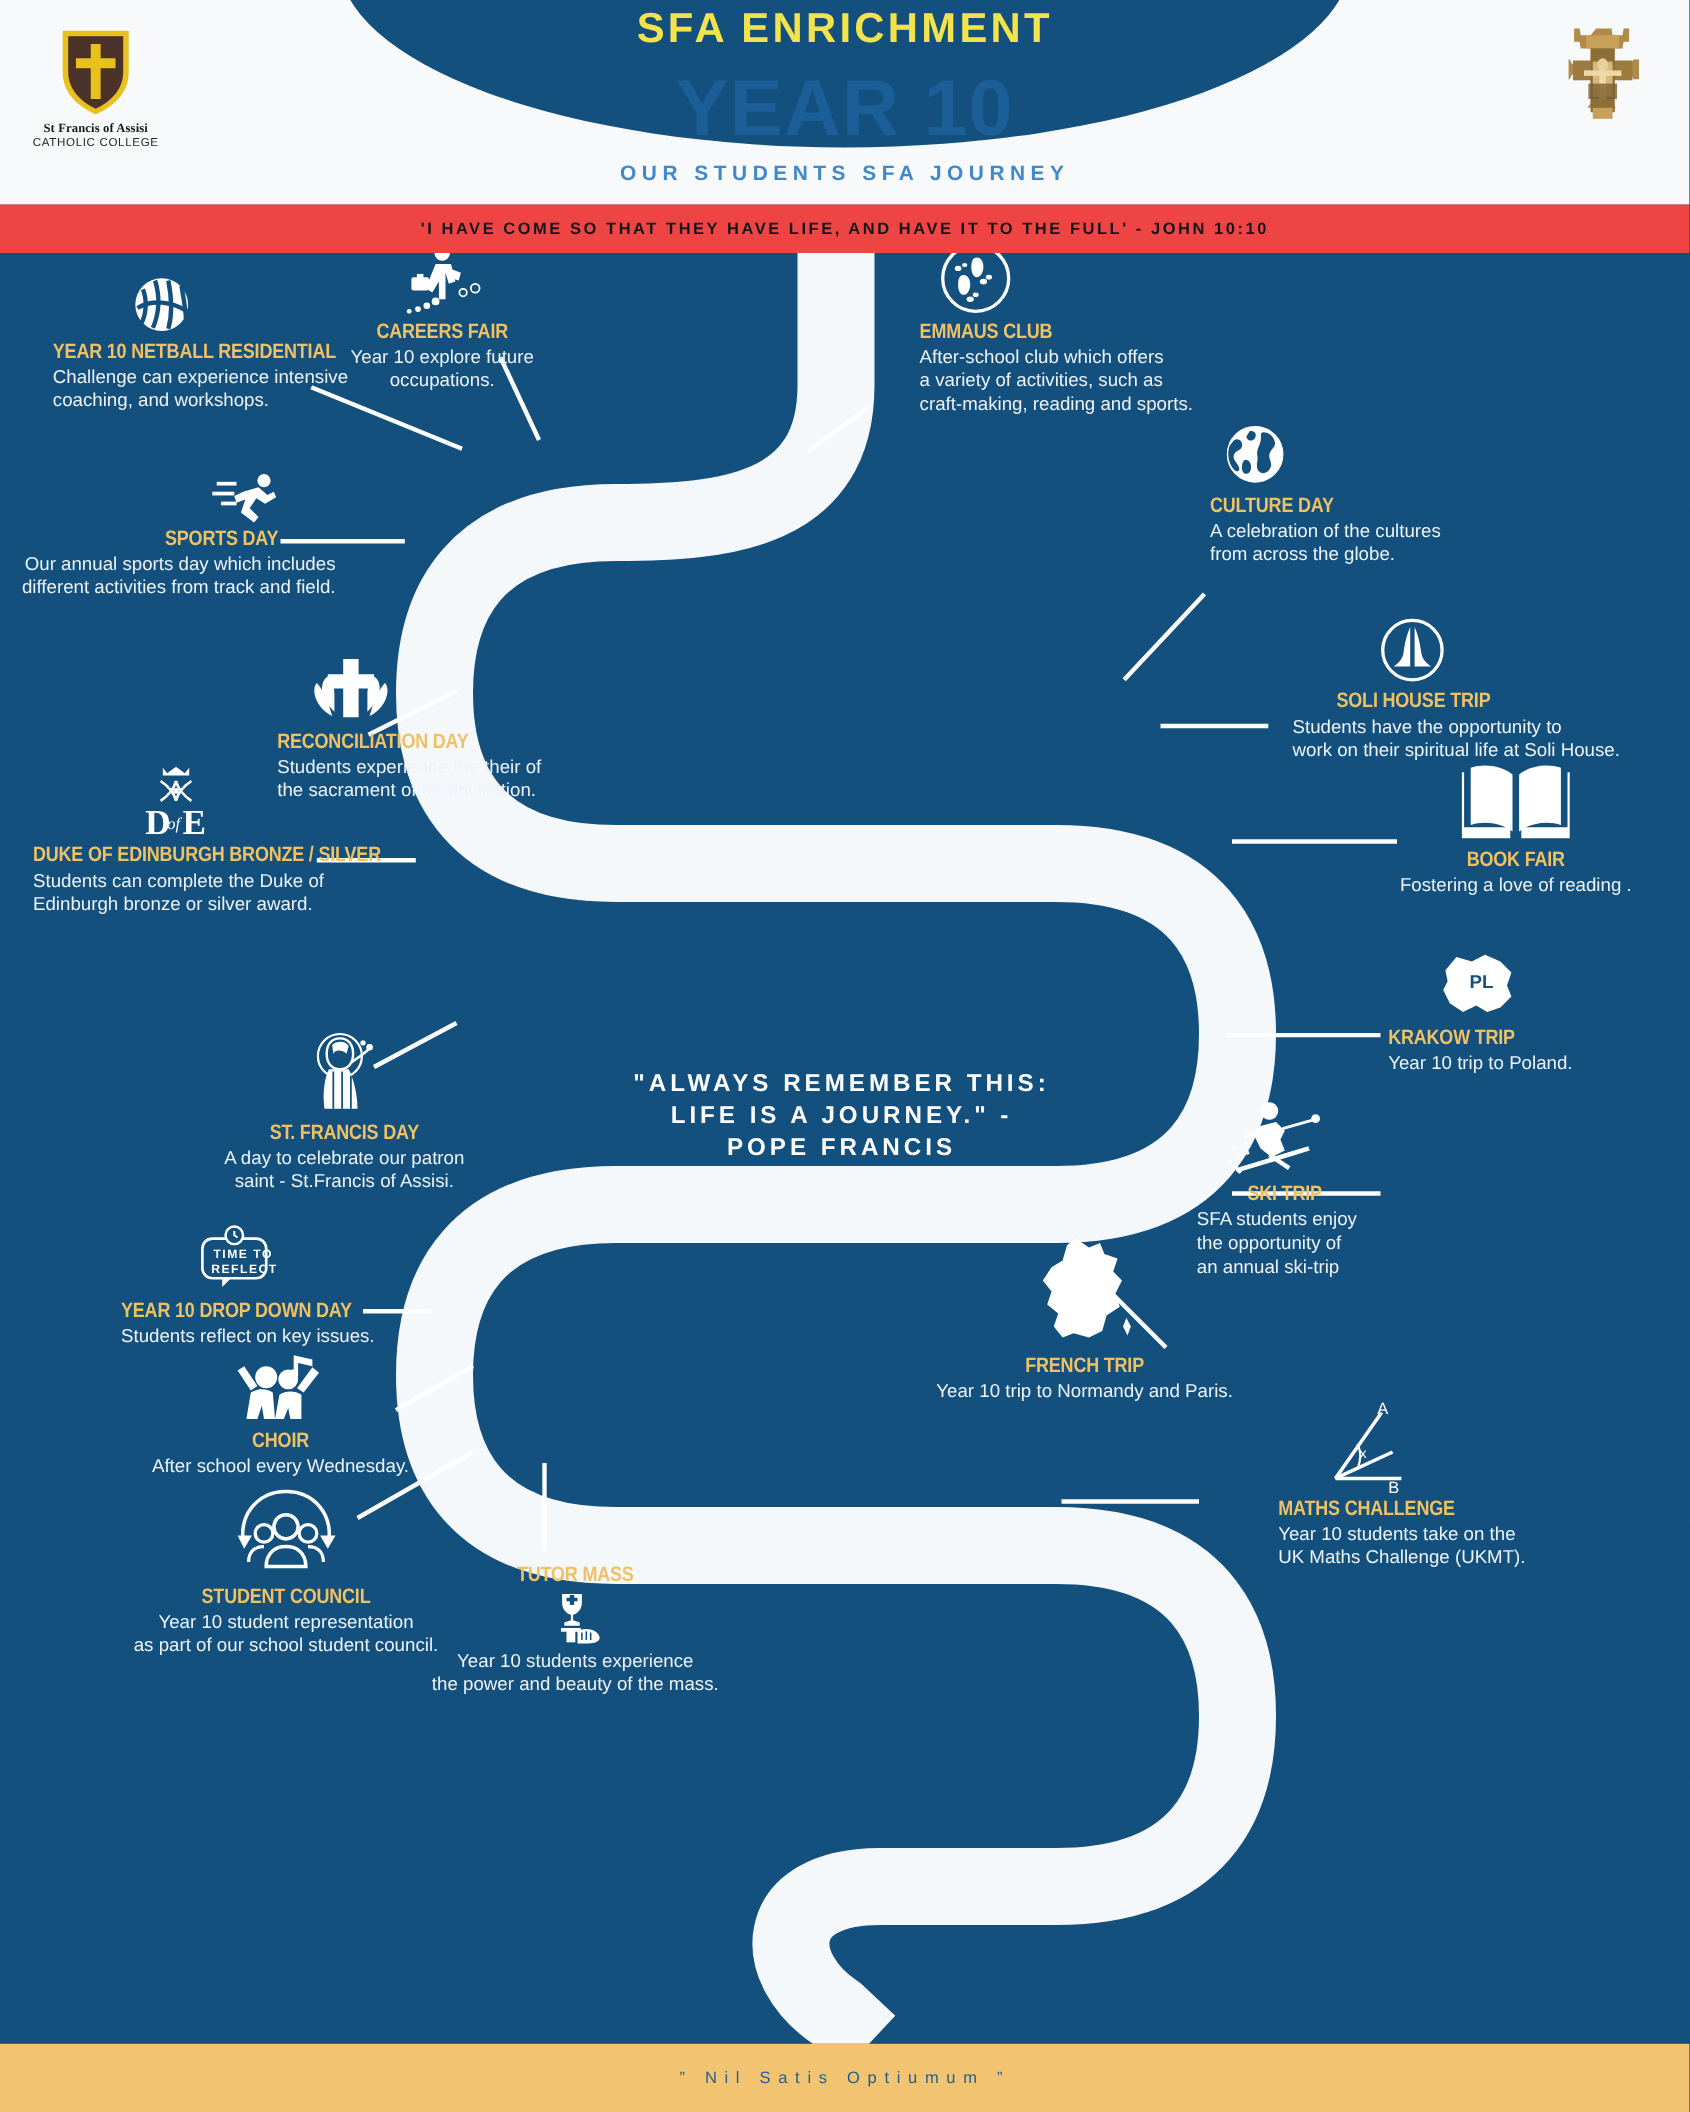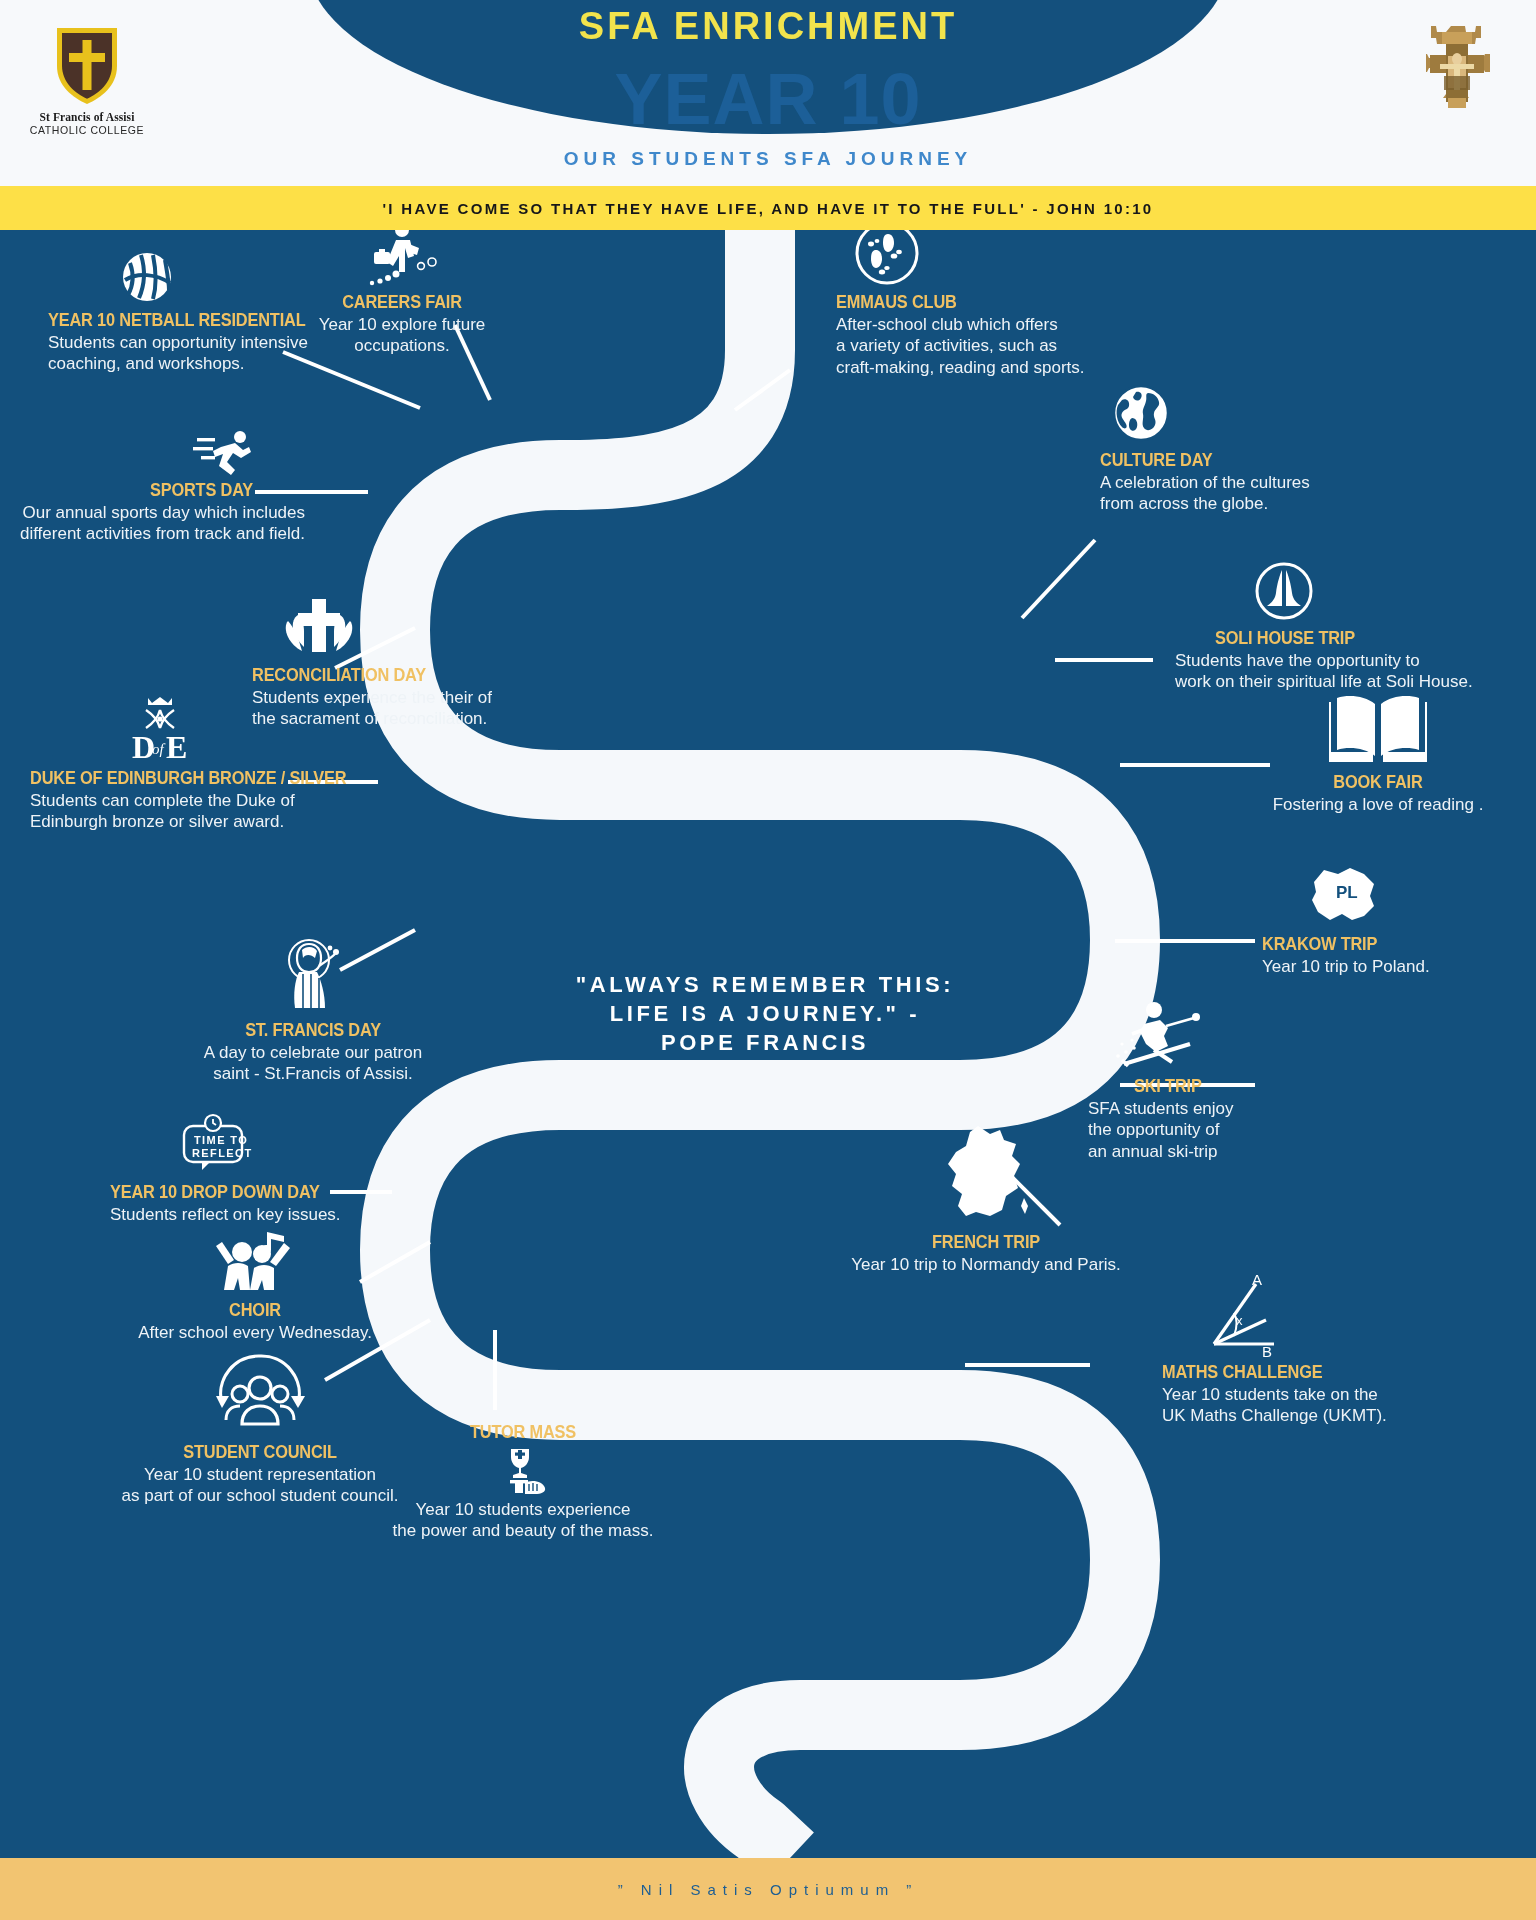--- a/index.html
+++ b/index.html
@@ -33,21 +33,21 @@
   }
   .logo{position:absolute;left:28px;top:22px;width:118px;text-align:center;}
   .logo-shield{position:relative;width:72px;height:86px;margin:0 auto;}
   .logo-name{font-family:"Liberation Serif", serif;font-size:11.5px;font-weight:bold;color:#1a1a1a;margin-top:3px;letter-spacing:.1px;}
   .logo-sub{font-size:10.5px;color:#262626;letter-spacing:.6px;margin-top:1px;}
   .crucifix{position:absolute;right:48px;top:24px;width:62px;height:88px;}
 
   
   .scripture{
     position:absolute;left:0;top:186px;width:1536px;height:44px;
-    background:#fde047;display:flex;align-items:center;justify-content:center;
+    background:#ef4444;display:flex;align-items:center;justify-content:center;
   }
   .scripture span{
     color:#16171a;font-size:15px;font-weight:bold;letter-spacing:2.3px;
   }
 
   
   .footer{
     position:absolute;left:0;bottom:0;width:1536px;height:62px;
     background:#f2c471;display:flex;align-items:center;justify-content:center;z-index:6;
   }
@@ -178,21 +178,21 @@
         <svg width="54" height="54" viewBox="0 0 54 54">
           <circle cx="27" cy="27" r="24" fill="#ffffff"></circle>
           <path d="M5 30 C18 22 36 24 50 33" stroke="#13507d" stroke-width="4" fill="none"></path>
           <path d="M10 13 C14 24 13 36 8 45" stroke="#13507d" stroke-width="4" fill="none"></path>
           <path d="M21 5 C25 18 25 34 19 48" stroke="#13507d" stroke-width="4" fill="none"></path>
           <path d="M33 5 C36 20 37 35 33 49" stroke="#13507d" stroke-width="4" fill="none"></path>
           <path d="M45 10 C47 22 49 32 49 40" stroke="#13507d" stroke-width="4" fill="none"></path>
         </svg>
       </span>
       <div class="ttl tl" style="margin-top:6px;">YEAR 10  NETBALL RESIDENTIAL</div>
-      <div class="desc" style="white-space:pre-line;">Students can opportunity intensive
+      <div class="desc" style="white-space:pre-line;">Challenge can experience intensive
 coaching, and workshops.</div>
     </div>
 
     <div class="item c-align" style="left:272px;top:-8px;width:260px;">
       <span class="ic" style="margin:0 auto;width:72px;">
         <svg width="72" height="66" viewBox="0 0 72 66">
           <circle cx="36" cy="8" r="7" fill="#ffffff"></circle>
           <path d="M30 18 L44 18 L48 34 L42 36 L39 26 L39 50 L33 50 L33 34 L27 44 L21 40 Z" fill="#ffffff"></path>
           <path d="M43 22 L53 26 L51 33 L41 30 Z" fill="#ffffff"></path>
           <rect x="8" y="30" width="16" height="12" rx="2" fill="#ffffff"></rect>

